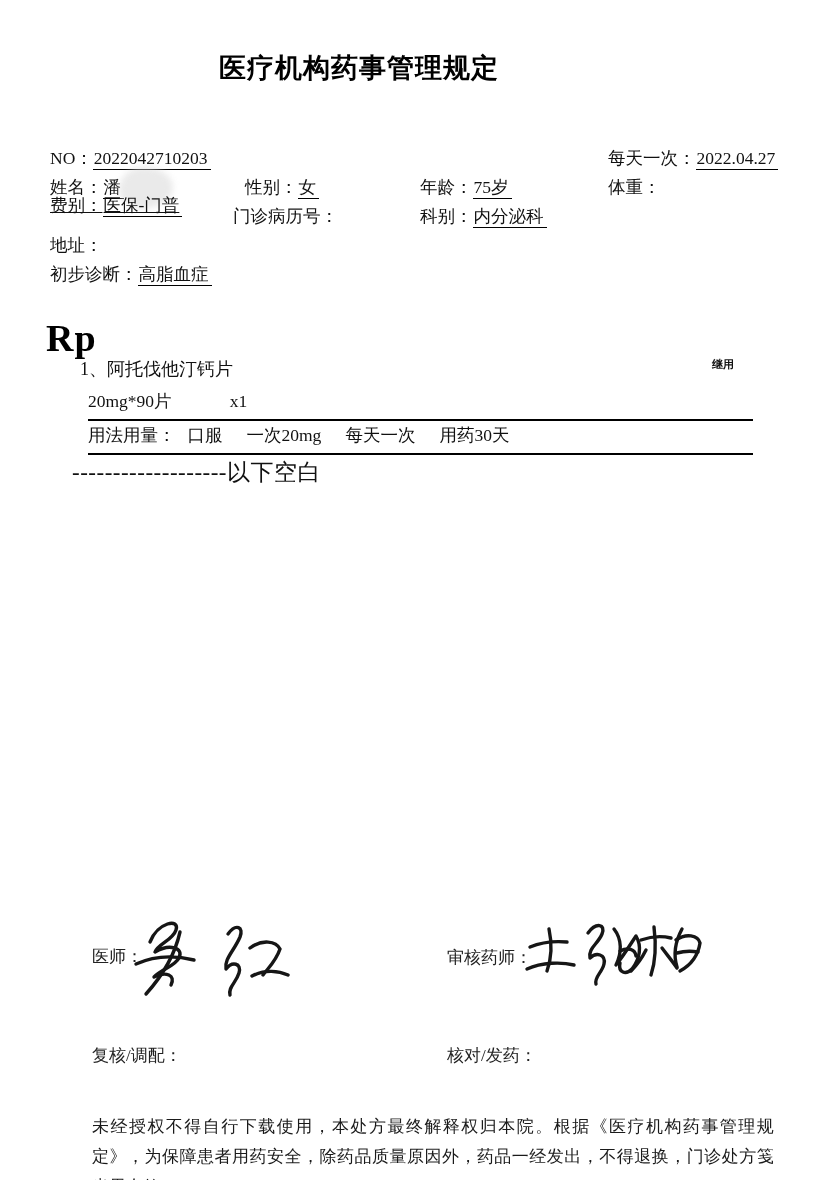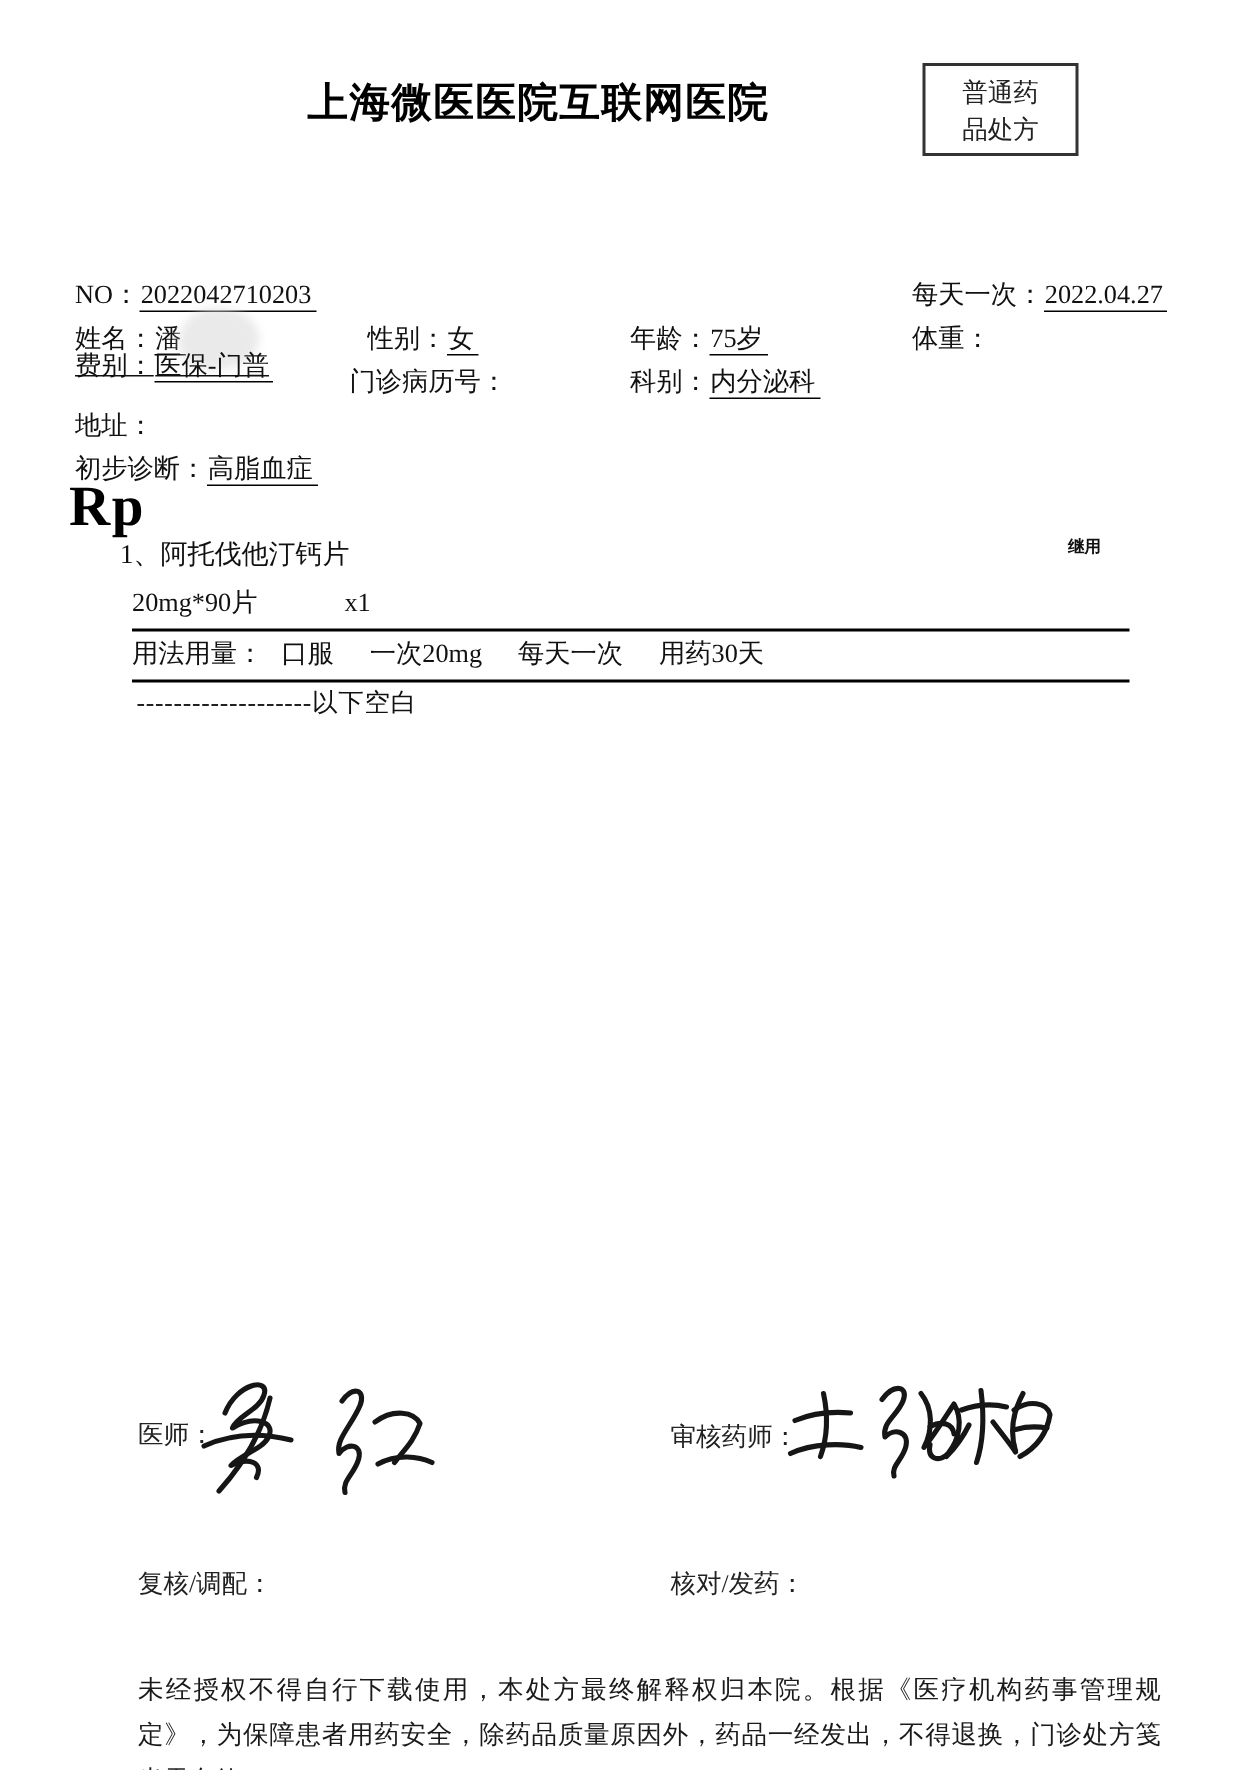--- a/index.html
+++ b/index.html
@@ -41,21 +41,20 @@
     font-size: 27px;
     font-weight: 700;
     letter-spacing: 6px;
     color: #000;
   }
   .field {
     position: absolute;
     white-space: nowrap;
     font-size: 17.5px;
     color: #111;
-    margin-top: 38px;
   }
   .field .val { border-bottom: 1.5px solid #000; padding: 0 3px 1px 1px; }
   .name-wrap { position: relative; display: inline-block; }
   .blur-blob {
     position: absolute;
     left: 16px; top: -8px;
     width: 54px; height: 42px;
     background: #d9d9d9;
     opacity: 0.55;
     border-radius: 46% 54% 58% 42% / 55% 48% 52% 45%;
@@ -84,45 +83,41 @@
   .rx-usage-line {
     position: absolute;
     left: 88px; top: 423px;
     width: 665px;
     font-size: 17.5px;
     border-bottom: 2px solid #000;
     padding-bottom: 6px;
   }
   .rx-usage-line .part { margin-left: 24px; }
   .rx-usage-line .part.first { margin-left: 12px; }
-  .rx-end-note { position: absolute; left: 91px; top: 457px; font-size: 17px; letter-spacing: 0.5px; }
+  .rx-end-note { position: absolute; left: 72px; top: 457px; font-size: 23px; letter-spacing: 0.5px; }
   .sig-label { position: absolute; font-size: 17px; color: #222; white-space: nowrap; }
   .sig-svg { position: absolute; }
   .sig-svg path { fill: none; stroke: #161616; stroke-width: 3.4; stroke-linecap: round; stroke-linejoin: round; }
   .footer-notice {
     position: absolute;
     left: 92px; top: 1112px;
     width: 682px;
     font-size: 17px;
     line-height: 30px;
     text-align: justify;
     color: #1a1a1a;
     letter-spacing: 0.2px;
   }
 </style>
 </head>
 <body>
 
 <div class="page">
 
-  <div class="hospital-title">上海微医医院互联网医院</div>
-  <div class="stamp">
-    <div>普通药</div>
-    <div>品处方</div>
-  </div>
+  <div class="hospital-title">医疗机构药事管理规定</div>
 
   <div class="field" style="left:50px; top:146px;">
     <span class="lbl">NO：</span><span class="val">2022042710203</span>
   </div>
   <div class="field" style="left:608px; top:146px;">
     <span class="lbl">每天一次：</span><span class="val">2022.04.27</span>
   </div>
 
   <div class="field" style="left:50px; top:175px;">
     <span class="lbl">姓名：</span><span class="name-wrap"><span class="val">潘</span><span class="blur-blob"></span></span>

